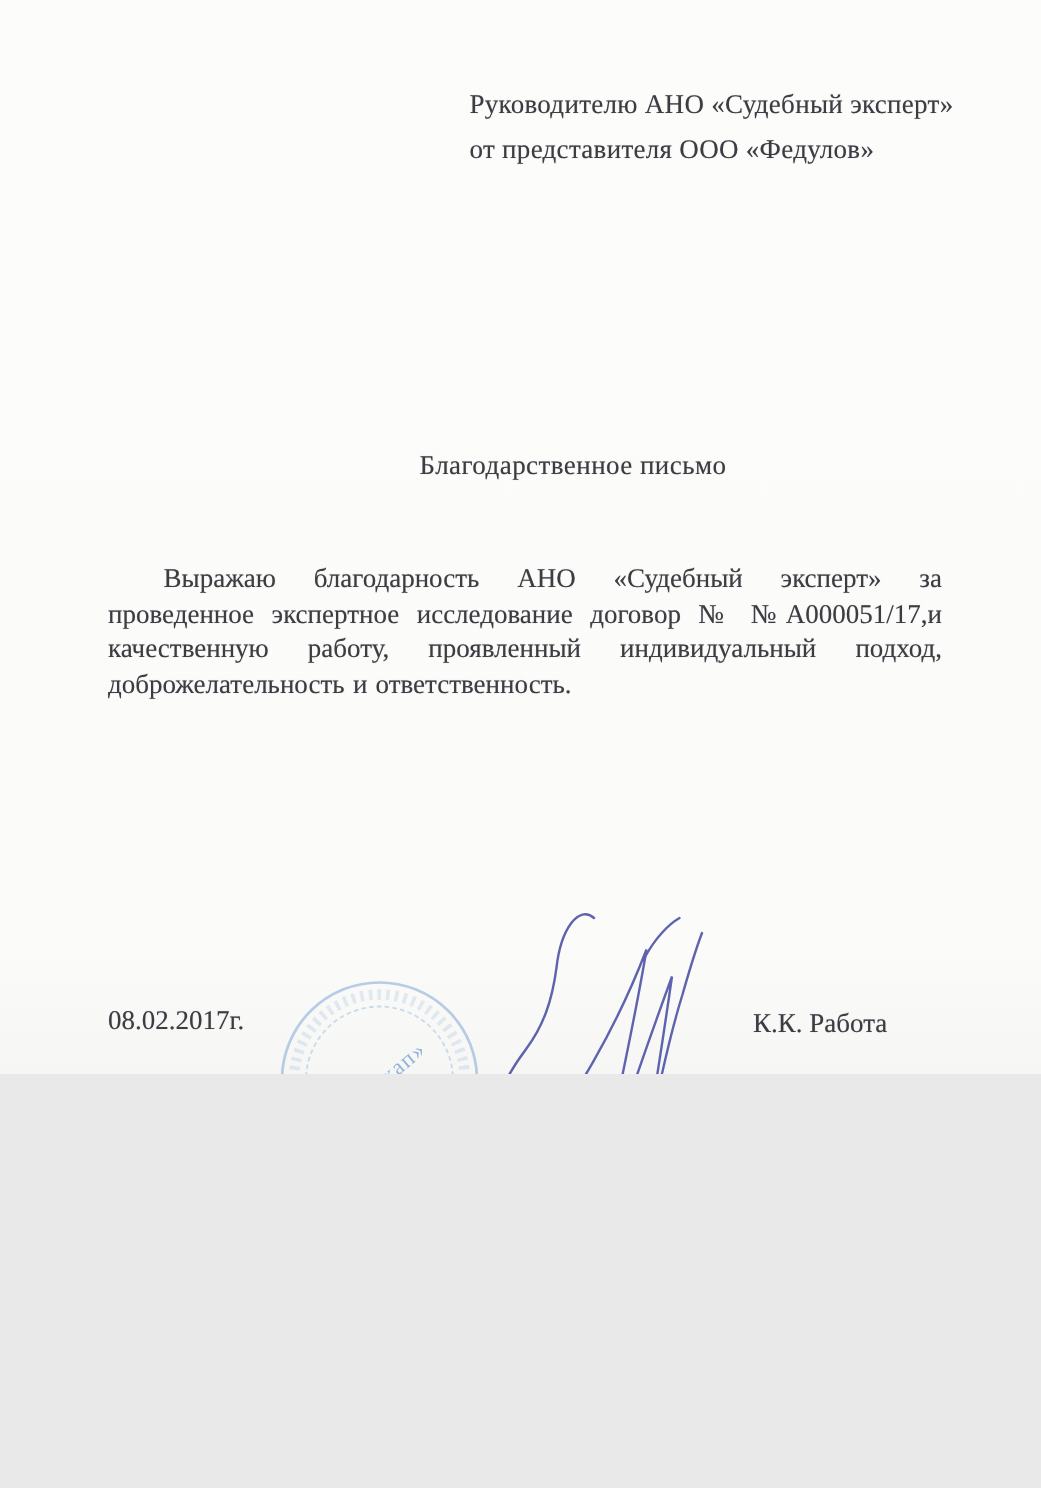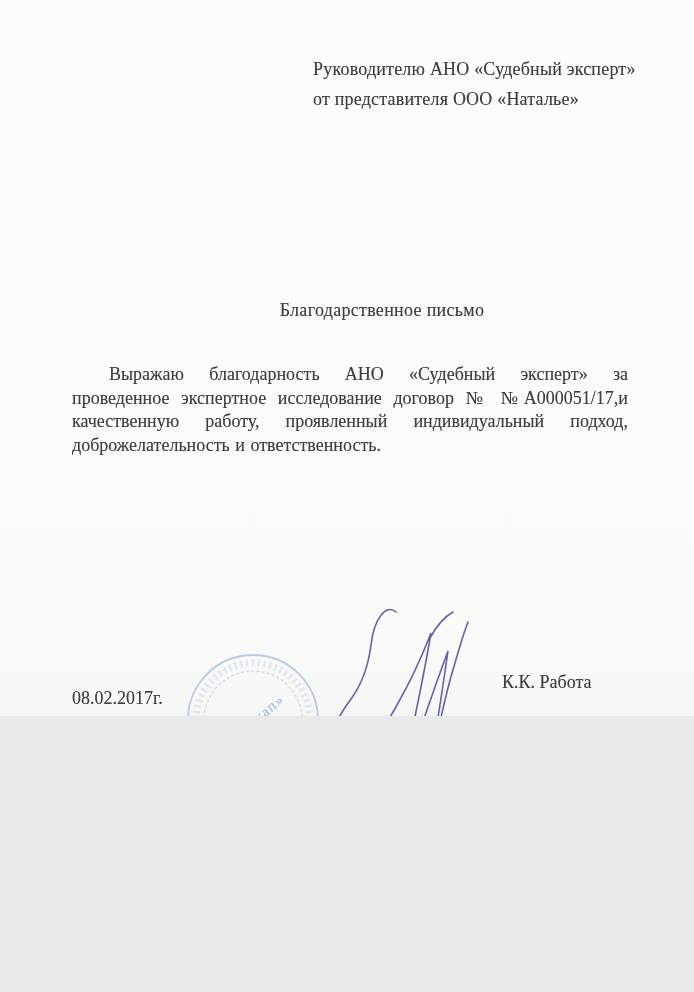--- a/index.html
+++ b/index.html
@@ -31,26 +31,26 @@
     margin: 0;
     font-size: 18px; font-weight: normal; letter-spacing: 0.3px;
     text-align: center;
   }
   .body-text {
     position: absolute; left: 72px; top: 358px; width: 556px;
     font-size: 18px; line-height: 23.5px;
     text-align: justify;
   }
   .body-text p {
-    margin: 5px 0 5px 0;
+    margin: 16px 0 5px 0;
     text-indent: 37px;
     word-spacing: 1px;
   }
   .date-text {
-    position: absolute; left: 72px; top: 688px;
+    position: absolute; left: 72px; top: 670px;
     font-size: 18px; white-space: nowrap;
   }
   .signatory-name {
     position: absolute; left: 502px; top: 672px;
     font-size: 18px; white-space: nowrap;
   }
 
   .stamp-svg, .signature-svg {
     position: absolute; left: 0; top: 0;
     width: 694px; height: 992px;
@@ -75,21 +75,21 @@
     opacity: 0.16;
   }
 </style>
 </head>
 <body>
 
 <div class="page">
 
   <div class="letterhead ink">
     <div>Руководителю АНО «Судебный эксперт»</div>
-    <div>от представителя ООО «Наталье»</div>
+    <div>от представителя ООО «Федулов»</div>
   </div>
 
   <h1 class="letter-title ink">Благодарственное письмо</h1>
 
   <div class="body-text ink">
     <p>Выражаю благодарность АНО «Судебный эксперт» за проведенное экспертное исследование договор № №А000051/17,и качественную работу, проявленный индивидуальный подход, доброжелательность и ответственность.</p>
   </div>
 
   <div class="date-text ink">08.02.2017г.</div>
   <div class="signatory-name ink">К.К. Работа</div>

